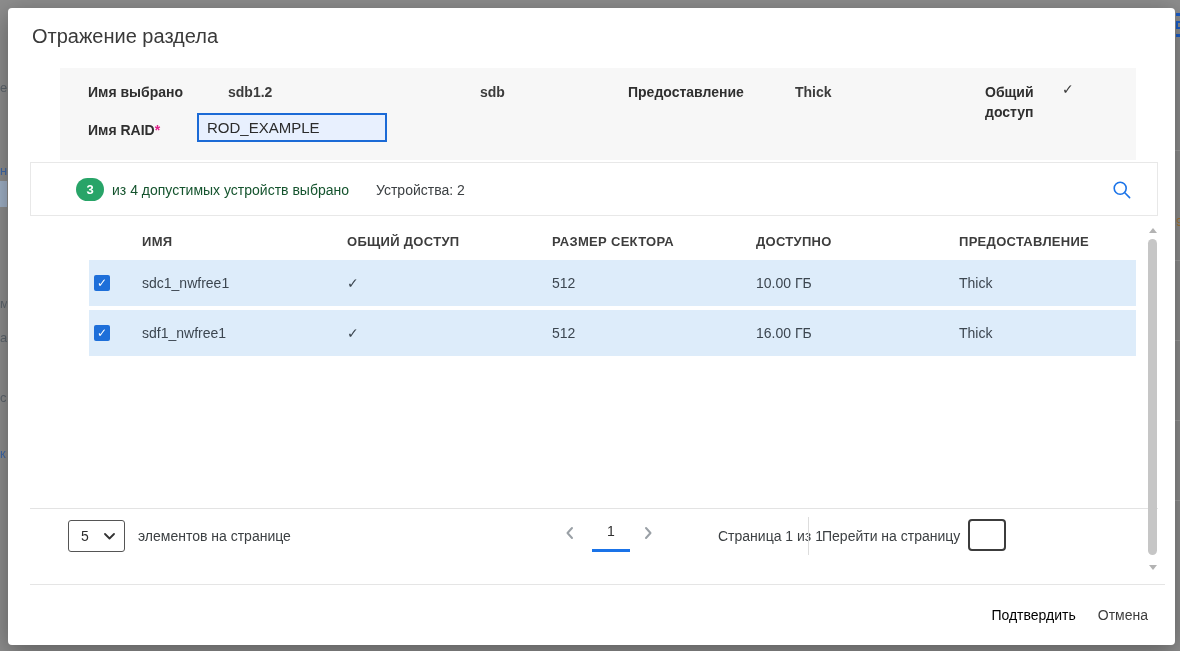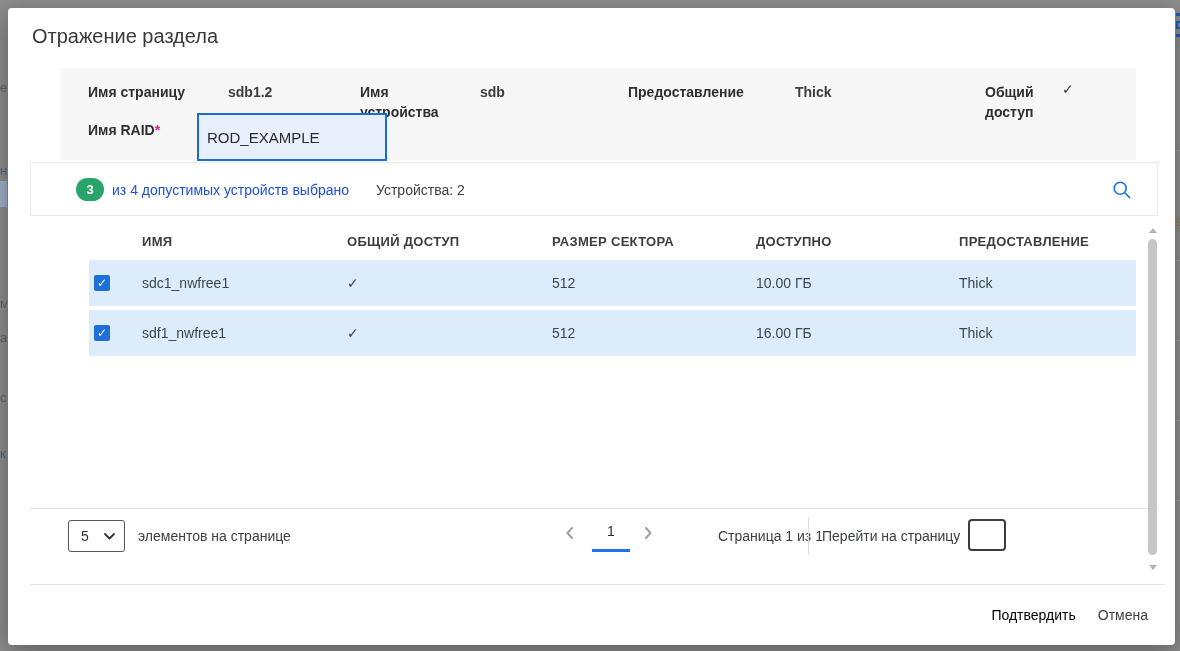--- a/index.html
+++ b/index.html
@@ -16,31 +16,31 @@
   
   .modal { position:absolute; left:8px; top:8px; width:1167px; height:637px; background:#ffffff;
            border-radius:4px; box-shadow:0 6px 24px rgba(0,0,0,.35); }
   .title { position:absolute; left:24px; top:17px; font-size:20px; color:#3a3a3a; }
 
   
   .form-box { position:absolute; left:52px; top:60px; width:1076px; height:92px; background:#f7f7f7; }
   .form-box .lbl { position:absolute; font-size:14px; font-weight:bold; color:#2f2f2f; line-height:20px; }
   .form-box .val { position:absolute; font-size:14px; color:#3c3c3c;font-weight:bold; }
   .req { color:#e0218a; }
-  .raid-input { position:absolute; left:137px; top:45px; width:190px; height:48px; background:#e8f0fe;
+  .raid-input { position:absolute; left:137px; top:45px; width:190px; height:29px; background:#e8f0fe;
                 border:2px solid #1b6ad6; font-size:15px; color:#2b2b2b; padding:0 8px;
                 font-family:"Liberation Sans","DejaVu Sans",sans-serif; outline:none; }
   .check { color:#34a853; font-size:17px; font-weight:bold; }
 
   
   .sel-bar { position:absolute; left:22px; top:154px; width:1128px; height:54px; background:#fff;
              border:1px solid #e8e8e8; }
   .badge { position:absolute; left:45px; top:15px; width:28px; height:23px; background:#28a468;
            border-radius:12px; color:#fff; font-size:13px; font-weight:bold; text-align:center; line-height:23px; }
-  .sel-text { position:absolute; left:81px; top:19px; font-size:14px; color:#1d4ed8; }
+  .sel-text { position:absolute; left:81px; top:19px; font-size:14px; color:#14532d; }
   .dev-text { position:absolute; left:345px; top:19px; font-size:14px; color:#3c4043; }
   .search-btn { position:absolute; right:24px; top:16px; width:22px; height:22px; cursor:pointer; }
 
   
   .tbl { position:absolute; left:52px; top:214px; width:1076px; }
   .tbl-grid { display:grid; grid-template-columns:53px 205px 205px 204px 203px 1fr; align-items:center;margin-left:29px; }
   .tbl-head { height:38px; }
   .tbl-head .th { font-size:13px; font-weight:bold; color:#3d3d3d; letter-spacing:.3px; }
   .row { height:46px; background:#ddecfa; margin-bottom:4px; }
   .row .td { font-size:14px; color:#3c4650; }
@@ -102,23 +102,22 @@
   <div class="rline" style="top:340px"></div>
   <div class="rline" style="top:420px"></div>
   <div class="rline" style="top:500px"></div>
 </div>
 
 <div class="modal">
 
   <div class="title">Отражение раздела</div>
 
   <div class="form-box">
-    <span class="lbl" style="left:28px;top:14px">Имя страницу</span>
+    <span class="lbl" style="left:28px;top:14px">Имя выбрано</span>
     <span class="val" style="left:168px;top:16px">sdb1.2</span>
-    <span class="lbl" style="left:300px;top:14px;width:92px">Имя устройства</span>
     <span class="val" style="left:420px;top:16px">sdb</span>
     <span class="lbl" style="left:568px;top:14px">Предоставление</span>
     <span class="val" style="left:735px;top:16px">Thick</span>
     <span class="lbl" style="left:925px;top:14px;width:60px">Общий доступ</span>
     <span class="val check" style="left:1002px;top:13px">✓</span>
     <span class="lbl" style="left:28px;top:52px"><span>Имя RAID</span><span class="req">*</span></span>
     <input class="raid-input" type="text" value="ROD_EXAMPLE" style="">
   </div>
 
   <div class="sel-bar">

